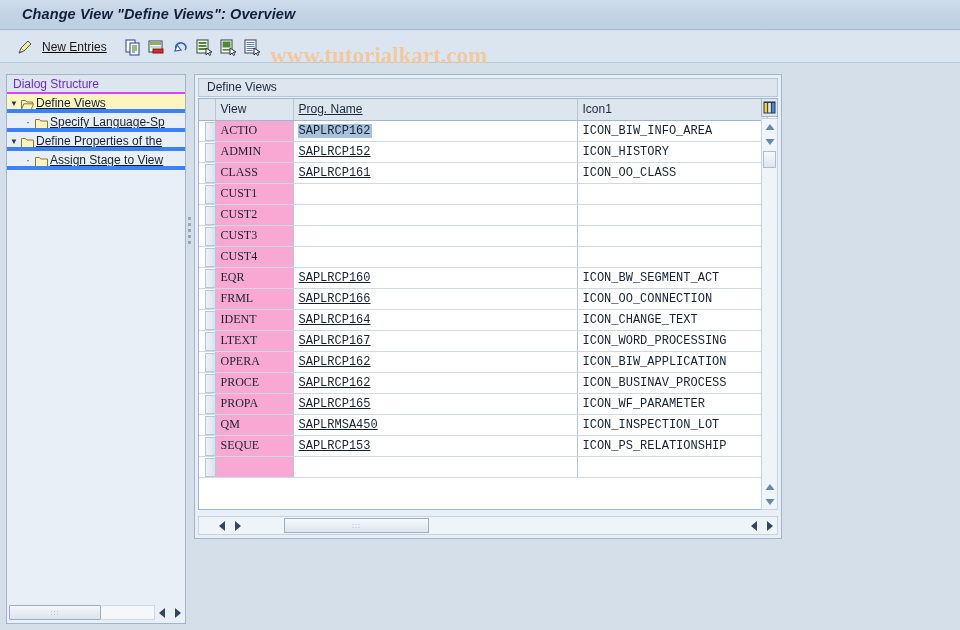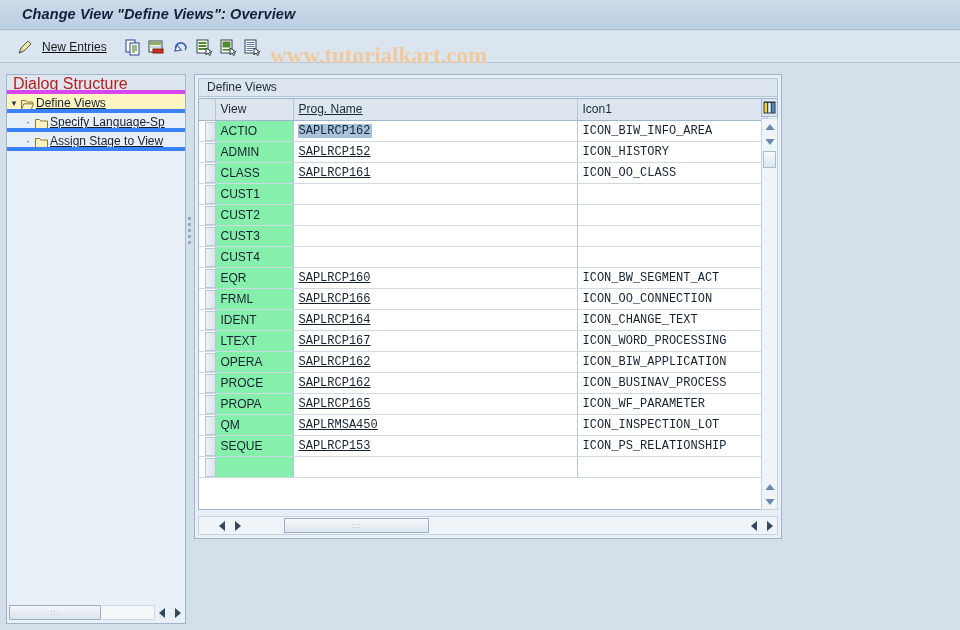--- a/index.html
+++ b/index.html
@@ -61,24 +61,24 @@
   .sidebar {
     position: absolute; left: 6px; top: 10px;
     width: 180px; height: 550px;
     background: #e9eff6;
     border: 1px solid #9fb6cc;
   }
   .sb-header {
     position: absolute; left: 0; top: 0;
     width: 100%; height: 19px;
     background: #dde6ef;
-    border-bottom: 4px solid #d946ef;
+    border-bottom: 2px solid #d946ef;
     padding-left: 6px;
     line-height: 18px;
-    font-size: 16px; color: #b91c1c;
+    font-size: 12px; color: #6d28d9;
     white-space: nowrap; overflow: hidden;
   }
   .tree { position: absolute; left: 0; top: 19px; width: 100%; }
   .tree-row {
     position: relative;
     height: 19px;
     line-height: 19px;
     white-space: nowrap;
     overflow: hidden;
     border-bottom: 4px solid #3b82f6;
@@ -165,21 +165,21 @@
     white-space: nowrap;
     overflow: hidden;
     color: #16222f;
   }
   table.g thead th {
     background: #dde6ef;
     border-bottom: 1px solid #9fb6cc;
     color: #1a2a3a;
   }
   th.c0, td.c0 { width: 16px; padding: 0; border-right: 1px solid #9fb6cc; }
-  th.c1, td.c1 { width: 78px; background: #86efac; font-family: Liberation Sans, sans-serif; font-size: 11.5px; }
+  th.c1, td.c1 { width: 78px; background: #f9a8d4; font-family: Liberation Serif, serif; font-size: 11.5px; }
   th.c2, td.c2 { width: 284px; font-family: "Liberation Mono", monospace; font-size: 11.5px; background:#ffffff;text-decoration:underline; }
   th.c3, td.c3 { width: 190px; font-family: "Liberation Mono", monospace; font-size: 11.5px; background:#ffffff; border-right: none; }
   thead th.c1, thead th.c2, thead th.c3 { font-family: "Liberation Sans", sans-serif; font-size: 12px; }
   td.c0 .sel { display:block; width:14px; height:19px; margin:1px 0 0 1px;
     background: linear-gradient(to right,#f0f3f7,#d2dce7); border:1px solid #b9c7d6; }
   thead td.c0, thead th.c0 { background:#dde6ef; }
   .cellsel {
     display: inline-block;
     background: #a7c2dd;
     padding: 0 1px;
@@ -327,20 +327,23 @@
     <div class="sidebar">
       <div class="sb-header">Dialog Structure</div>
       <div class="tree" id="tree">
           <div class="tree-row selected"><span class="twisty">▼</span><span class="folder"><svg width="13" height="11" viewBox="0 0 13 11">
                 <path d="M0.5 10.5 L0.5 1.5 L4.5 1.5 L5.8 3 L11.5 3 L11.5 4.5" fill="#fdf3c0" stroke="#8a7a30" stroke-width="1"></path>
                 <path d="M0.5 10.5 L2.8 4.8 L12.5 4.8 L10.2 10.5 Z" fill="#fdf3c0" stroke="#8a7a30" stroke-width="1"></path>
               </svg></span><span class="tlabel">Define Views</span></div>
           <div class="tree-row"><span class="indent"></span><span class="bullet">·</span><span class="folder"><svg width="13" height="11" viewBox="0 0 13 11">
                 <path d="M0.5 10.5 L0.5 1.5 L4.5 1.5 L5.8 3 L12.5 3 L12.5 10.5 Z" fill="#fdf3c0" stroke="#8a7a30" stroke-width="1"></path>
               </svg></span><span class="tlabel">Specify Language-Sp</span></div>
+          <div class="tree-row"><span class="twisty">▼</span><span class="folder"><svg width="13" height="11" viewBox="0 0 13 11">
+                <path d="M0.5 10.5 L0.5 1.5 L4.5 1.5 L5.8 3 L12.5 3 L12.5 10.5 Z" fill="#fdf3c0" stroke="#8a7a30" stroke-width="1"></path>
+              </svg></span><span class="tlabel">Define Properties of the</span></div>
           <div class="tree-row"><span class="indent"></span><span class="bullet">·</span><span class="folder"><svg width="13" height="11" viewBox="0 0 13 11">
                 <path d="M0.5 10.5 L0.5 1.5 L4.5 1.5 L5.8 3 L12.5 3 L12.5 10.5 Z" fill="#fdf3c0" stroke="#8a7a30" stroke-width="1"></path>
               </svg></span><span class="tlabel">Assign Stage to View</span></div>
         </div>
 
       <div class="sb-bottom">
         <div class="hthumb">
             <span class="grip">:::</span>
           </div>
         <div class="htrack"></div>

